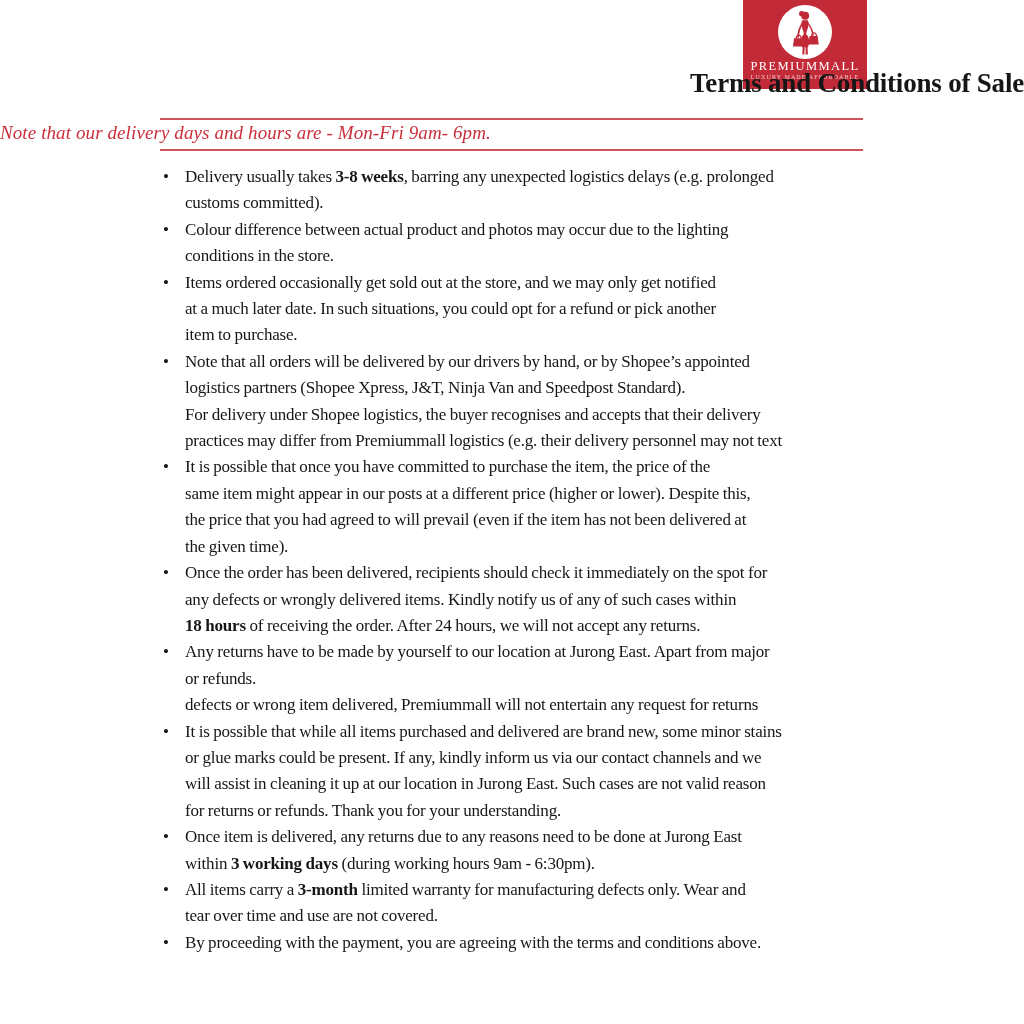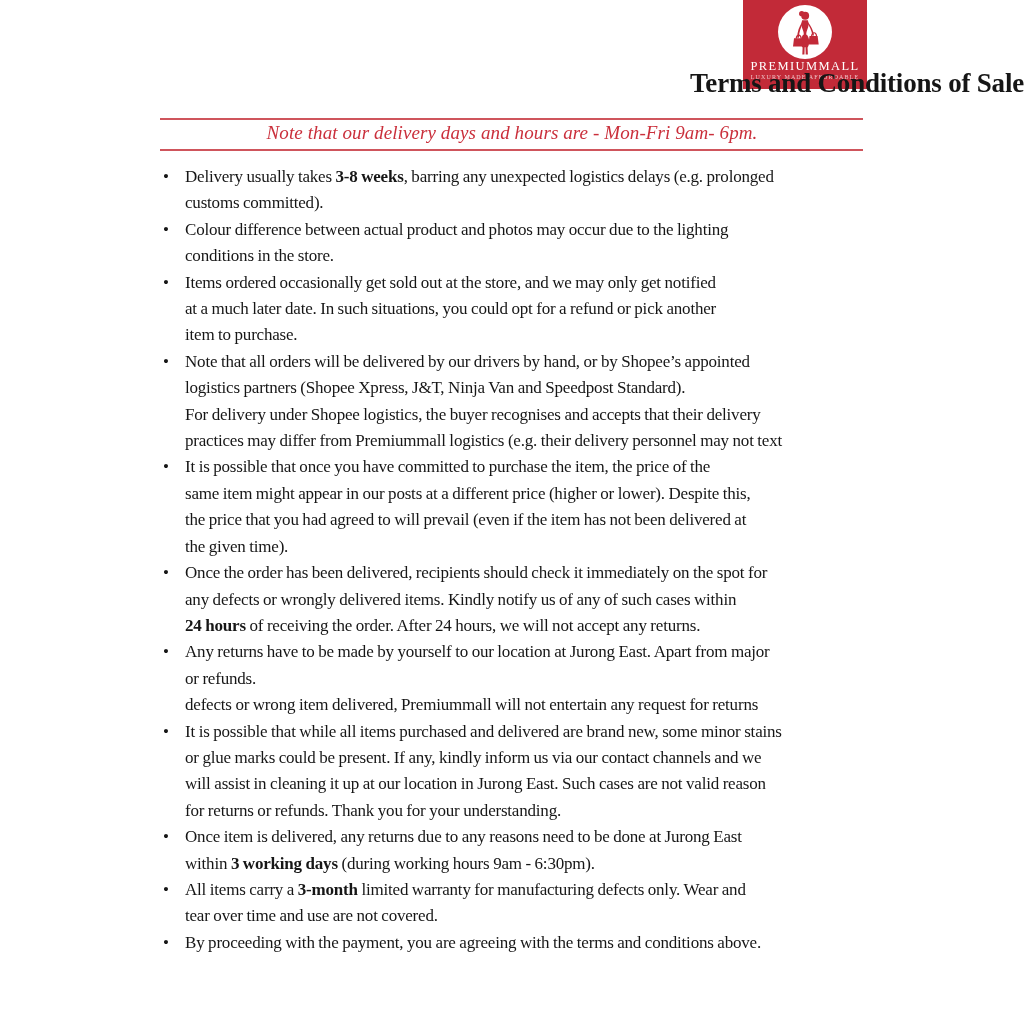--- a/index.html
+++ b/index.html
@@ -39,21 +39,21 @@
     font-size:27px;font-weight:bold;letter-spacing:-0.2px;
   }
   .rule{
     position:absolute;left:160px;width:703px;height:2px;
     background:var(--rule-red);border:0;margin:0;padding:0;
   }
   .rule-top{top:118px;}
   .rule-bottom{top:149px;}
   .note{
     position:absolute;top:122px;left:0;right:0;
-    text-align:center;font-style:italic;
+    font-style:italic;
     font-size:19px;color:var(--accent-red);
     letter-spacing:0.1px;
   }
   
   .terms{
     position:absolute;top:164px;left:161px;right:120px;
     margin:0;padding:0;list-style:none;
     font-size:17px;line-height:26.4px;letter-spacing:-0.2px;word-spacing:-0.4px;
   }
   .terms li{position:relative;padding-left:24px;}
@@ -127,21 +127,21 @@
       </li>
       <li>
         <div class="line"><span>It is possible that once you have committed to purchase the item, the price of the</span></div>
         <div class="line"><span>same item might appear in our posts at a different price (higher or lower). Despite this,</span></div>
         <div class="line"><span>the price that you had agreed to will prevail (even if the item has not been delivered at</span></div>
         <div class="line"><span>the given time).</span></div>
       </li>
       <li>
         <div class="line"><span>Once the order has been delivered, recipients should check it immediately on the spot for</span></div>
         <div class="line"><span>any defects or wrongly delivered items. Kindly notify us of any of such cases within</span></div>
-        <div class="line"><b>24 hours</b><span> of receiving the order. After 24 hours, we will not accept any returns.</span></div>
+        <div class="line"><b>18 hours</b><span> of receiving the order. After 24 hours, we will not accept any returns.</span></div>
       </li>
       <li>
         <div class="line"><span>Any returns have to be made by yourself to our location at Jurong East. Apart from major</span></div>
         <div class="line"><span>or refunds.</span></div>
         <div class="line"><span>defects or wrong item delivered, Premiummall will not entertain any request for returns</span></div>
       </li>
       <li>
         <div class="line"><span>It is possible that while all items purchased and delivered are brand new, some minor stains</span></div>
         <div class="line"><span>or glue marks could be present. If any, kindly inform us via our contact channels and we</span></div>
         <div class="line"><span>will assist in cleaning it up at our location in Jurong East. Such cases are not valid reason</span></div>

